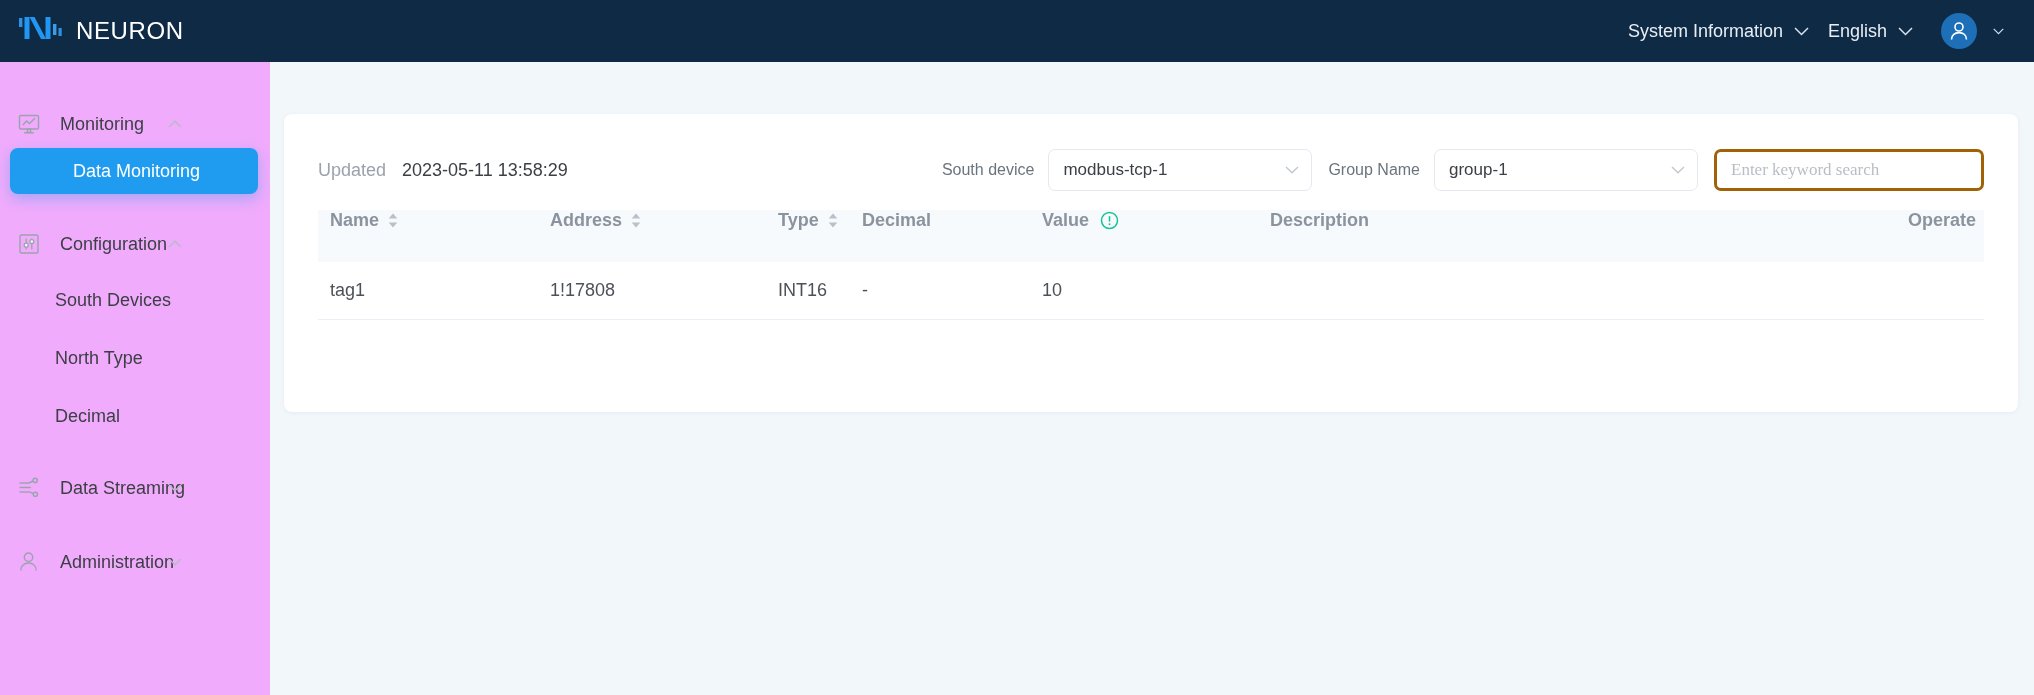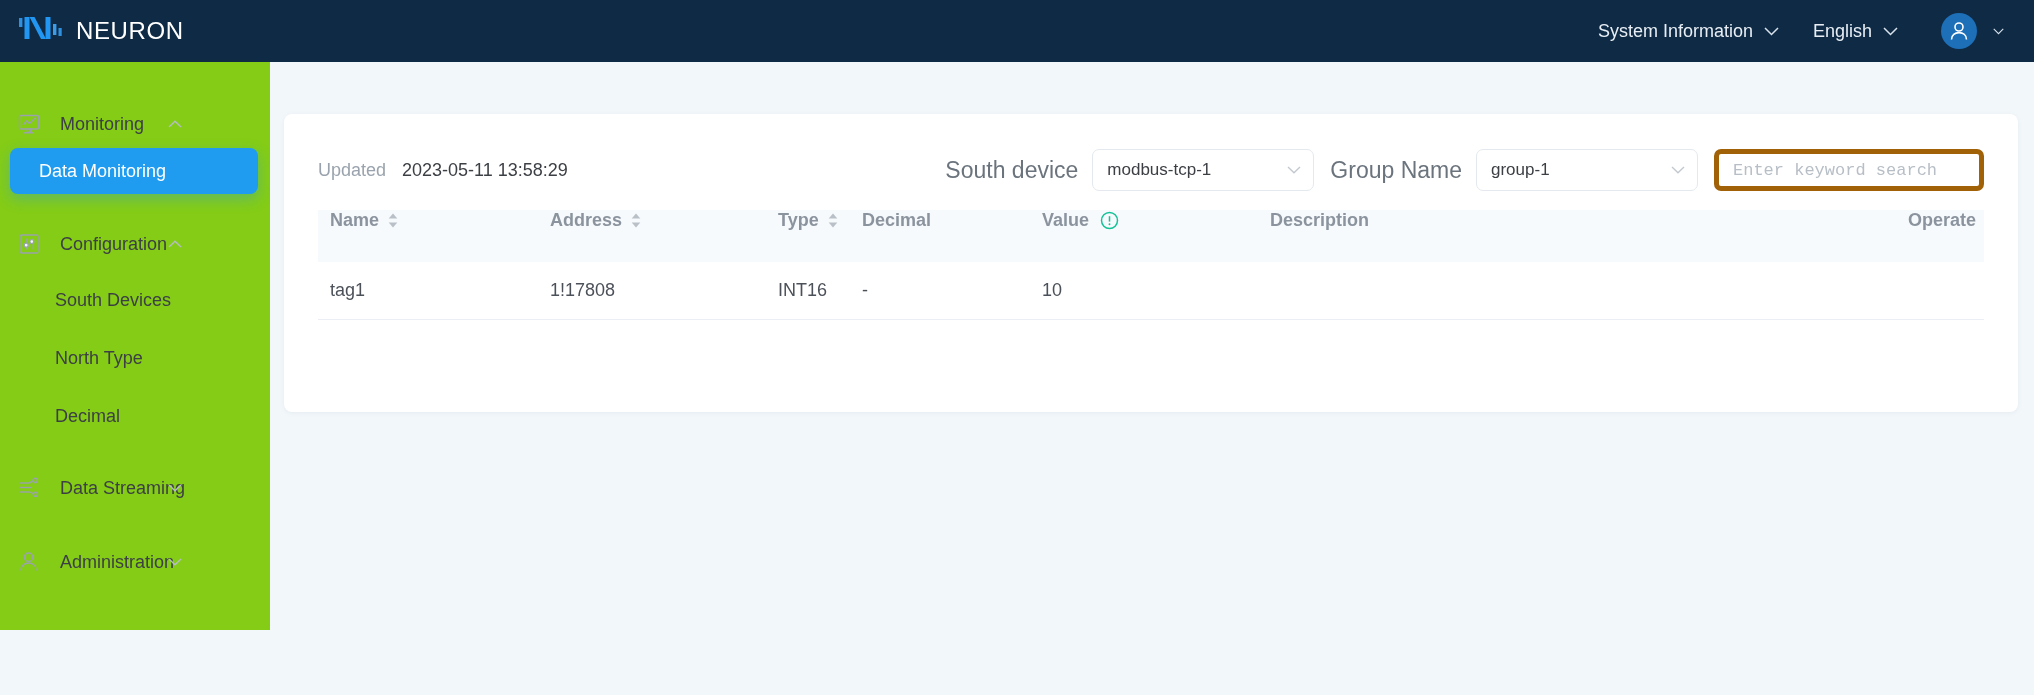--- a/index.html
+++ b/index.html
@@ -27,21 +27,21 @@
     color: #ffffff;
     font-size: 24px;
     letter-spacing: 0.6px;
     margin-left: 12px;
     font-weight: 400;
   }
   .header-right {
     margin-left: auto;
     display: flex; align-items: center;
     margin-right: 26px;
-    gap: 16px;
+    gap: 1px;
   }
   .hdr-item {
     display: flex; align-items: center;
     color: #e8eef4;
     font-size: 18px;
     cursor: pointer;
     padding: 0 9px;
     height: 62px;
   }
   .hdr-item .chev { margin-left: 11px; display: block; }
@@ -53,22 +53,22 @@
   .avatar {
     width: 36px; height: 36px; border-radius: 50%;
     background: #1d6fb8;
     display: flex; align-items: center; justify-content: center;
   }
   .avatar-chev { margin-left: 16px; padding-right: 4px; cursor: pointer; }
 
   
   .sidebar {
     position: absolute; top: 62px; left: 0;
-    width: 270px; height: 568px;
-    background: #84cc16;
+    width: 270px; height: 633px;
+    background: #f0abfc;
   }
   .nav-group {
     display: flex; align-items: center;
     height: 48px;
     padding-left: 16px;
     cursor: pointer;
     position: relative;
   }
   .nav-icon {
     width: 26px; height: 26px;
@@ -87,21 +87,21 @@
     padding-left: 55px;
     font-size: 18px;
     color: #3c3f44;
     cursor: pointer;
   }
   .nav-sub.active {
     background: #1f9cf0;
     color: #ffffff;
     border-radius: 8px;
     margin: 0 12px 0 10px;
-    padding-left: 29px;
+    padding-left: 63px;
     height: 46px;
     box-shadow: 0 5px 14px rgba(31,156,240,0.35);
   }
 
   
   .main {
     position: absolute; top: 62px; left: 270px;
     width: 1764px; height: 633px;
     background: #f2f7fa;
   }
@@ -120,47 +120,47 @@
     height: 96px;
     display: flex; align-items: center;
     padding: 0 34px;
   }
   .updated-label { font-size: 18px; color: #9aa3ad; }
   .updated-value { font-size: 18px; color: #3c3f44; margin-left: 16px; }
   .filter-right {
     margin-left: auto;
     display: flex; align-items: center;
   }
-  .flabel { font-size: 23px; color: #6b747d; margin-right: 14px; }
+  .flabel { font-size: 16px; color: #6b747d; margin-right: 14px; }
   .select {
     position: relative;
-    width: 222px; height: 42px;
+    width: 264px; height: 42px;
     border: 1px solid #e4e9ef;
     border-radius: 7px;
     background: #fff;
     display: flex; align-items: center;
     padding: 16px 14px;
     font-size: 17px;
     color: #3c3f44;
     cursor: pointer;
     margin-right: 16px;
   }
   .select .sel-chev {
     position: absolute; right: 12px; top: 50%;
     transform: translateY(-50%);
   }
   .search-input {
     width: 270px; height: 42px;
-    border: 5px solid #a16207;
+    border: 3px solid #a16207;
     border-radius: 7px;
     background: #fff;
     padding: 0 14px;
     font-size: 17px;
     color: #3c3f44;
-    font-family: Liberation Mono, monospace;
+    font-family: Liberation Serif, serif;
     outline: none;
   }
   .search-input::placeholder { color: #b7bec6; }
 
   
   .table { position: absolute; top: 96px; left: 34px; right: 34px; }
   .thead {
     display: flex; align-items: flex-start;
     height: 52px;
     background: #f7fafc;

